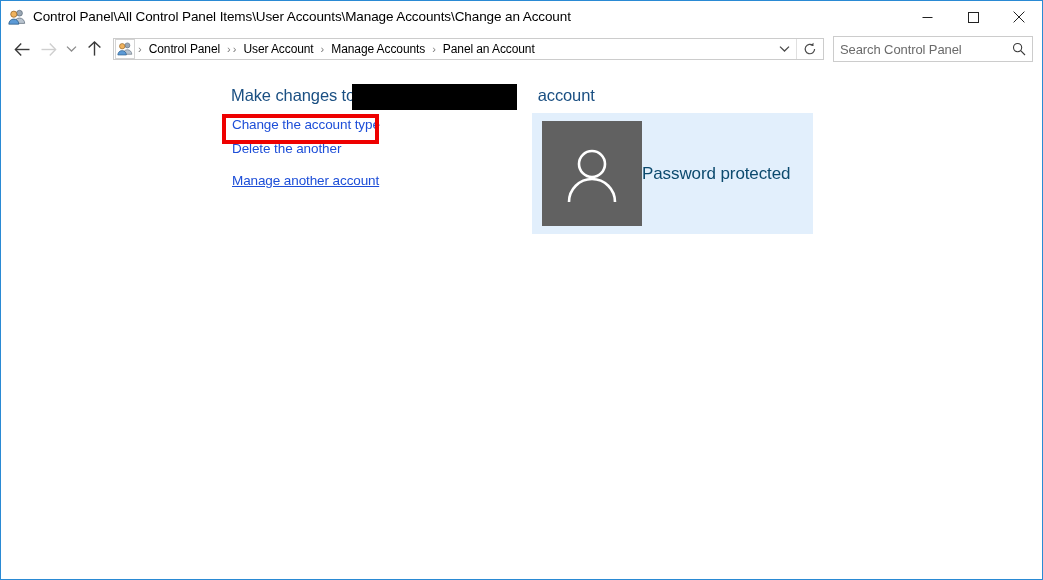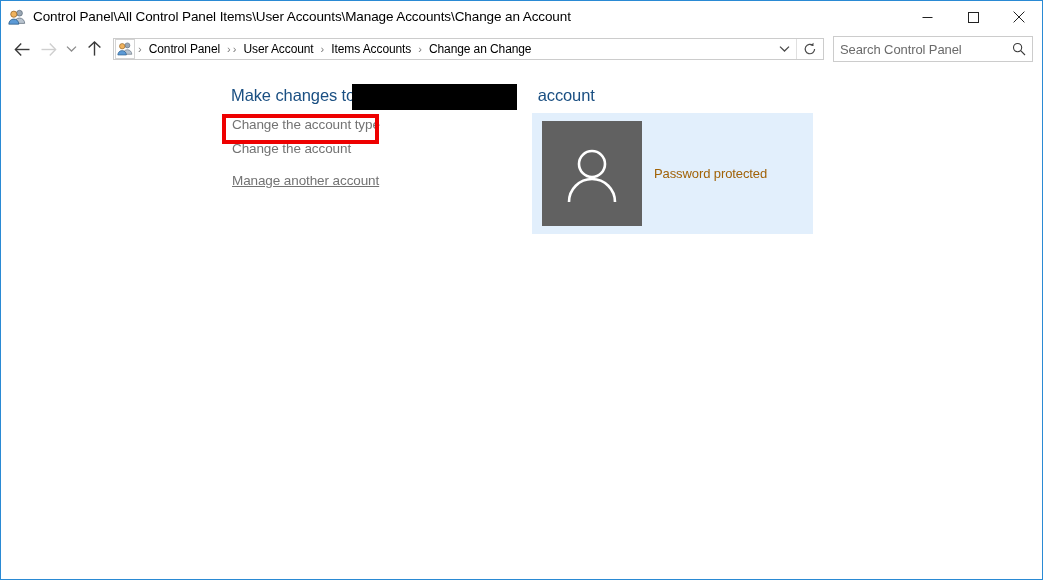--- a/index.html
+++ b/index.html
@@ -188,21 +188,21 @@
     top: 19px;
     width: 165px;
     height: 26px;
     background: #000000;
   }
 
   .cp-link {
     position: absolute;
     left: 230px;
     font-size: 13.5px;
-    color: #737373;
+    color: #1d4ed8;
     white-space: nowrap;
     letter-spacing: -0.1px;
     line-height: 16px;
     text-align: right;
   }
   #link-change { top: 52px; }
   #link-delete { top: 76px; }
   #link-manage { top: 108px; text-decoration: underline; }
 
   #highlight-box {
@@ -231,23 +231,23 @@
     width: 100px;
     height: 105px;
     background: #616161;
     margin-left: 10px;
     flex: 0 0 auto;
     display: flex;
     align-items: center;
     justify-content: center;
   }
   #account-status {
-    font-size: 13px;
-    color: #a16207;
-    margin-left: 12px;
+    font-size: 17px;
+    color: #0c4a6e;
+    margin-left: 0;
     letter-spacing: -0.1px;
     white-space: nowrap;
   }
 </style>
 </head>
 <body>
 
 <div id="window">
 
   <div id="titlebar">
@@ -320,23 +320,23 @@
           <path d="M2.8 16c0-2.5 1.9-4.4 4.3-4.4s4.3 1.9 4.3 4.4z" fill="#5c9ad6" stroke="#26567f" stroke-width="0.6"></path>
         </svg>
       </span>
 
       <span class="crumb-sep">›</span>
       <span class="crumb">Control Panel</span>
       <span class="crumb-sep">›</span>
       <span class="crumb-sep">›</span>
       <span class="crumb">User Account</span>
       <span class="crumb-sep">›</span>
-      <span class="crumb">Items Accounts</span>
-      <span class="crumb-sep">›</span>
-      <span class="crumb">Change an Change</span>
+      <span class="crumb">Manage Accounts</span>
+      <span class="crumb-sep">›</span>
+      <span class="crumb">Panel an Account</span>
 
       <span class="addr-spacer"></span>
 
       <span class="addr-btn">
         <svg width="11" height="8" viewBox="0 0 11 8">
           <path d="M1 1.6 L5.5 6 L10 1.6" fill="none" stroke="#4a4a4a" stroke-width="1.3"></path>
         </svg>
       </span>
       <span class="addr-btn" id="addr-refresh">
         <svg width="14" height="14" viewBox="0 0 14 14">
@@ -359,21 +359,21 @@
 
   <div id="content">
 
     <div id="heading">
       <span>Make changes to</span>
       <span style="display:inline-block;width:178px"></span><span>account</span>
     </div>
     <div id="redaction"></div>
 
     <a class="cp-link" id="link-change">Change the account type</a>
-    <a class="cp-link" id="link-delete">Change the account</a>
+    <a class="cp-link" id="link-delete">Delete the another</a>
     <a class="cp-link" id="link-manage">Manage another account</a>
 
     <div id="highlight-box"></div>
 
     <div id="account-tile">
       <div id="account-avatar">
         <svg width="62" height="62" viewBox="0 0 62 62">
           <circle cx="31" cy="21" r="13" fill="none" stroke="#ffffff" stroke-width="2.6"></circle>
           <path d="M8 59c0-12.7 10.3-23 23-23s23 10.3 23 23" fill="none" stroke="#ffffff" stroke-width="2.6"></path>
         </svg>

